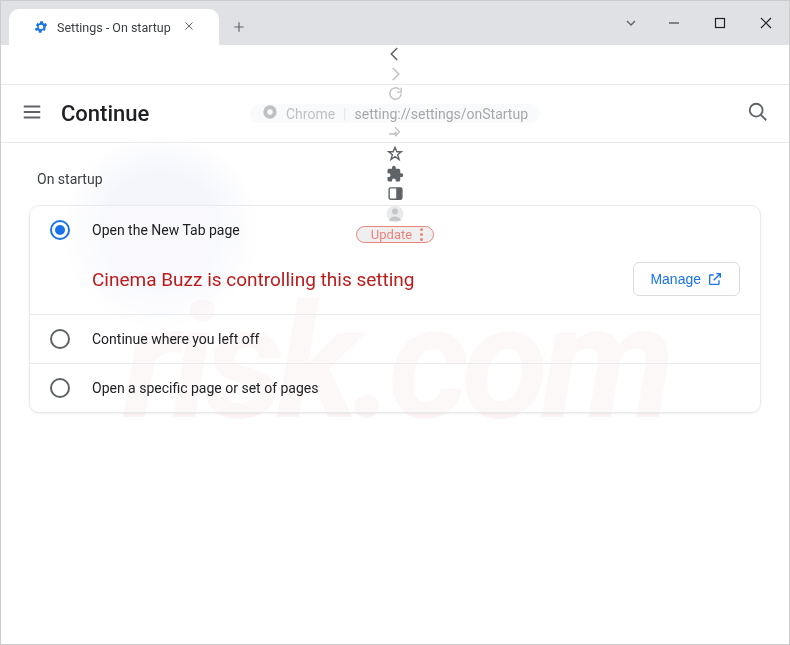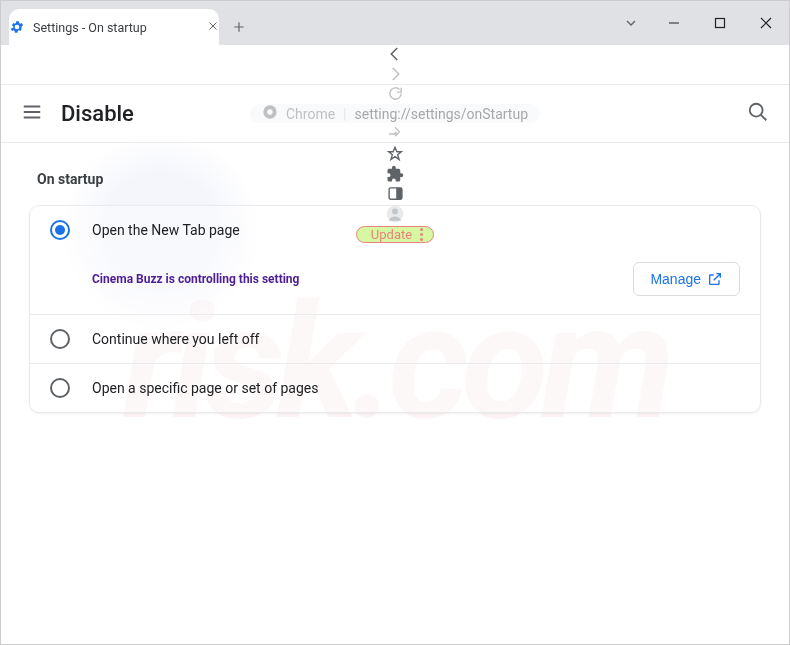--- a/index.html
+++ b/index.html
@@ -29,21 +29,21 @@
   }
   
   .titlebar {
     height: 44px; background: #dfe1e5;
     display: flex; align-items: flex-end;
     position: relative; z-index: 1;
   }
   .tab {
     background: #fff; height: 36px; margin-left: 8px;
     border-radius: 10px 10px 0 0; display: flex; align-items: center;
-    padding: 0 0; gap: 8px; min-width: 210px;
+    padding: 0 24px; gap: 8px; min-width: 210px;
     font-size: 12.5px; color: #3c4043; margin-top: 8px;
   }
   .tab-favicon { width: 16px; height: 16px; display: flex; align-items: center; justify-content: center; }
   .tab-close { color: #5f6368; font-size: 14px; margin-left: auto; cursor: pointer; }
   .newtab { width: 28px; height: 28px; display: flex; align-items: center; justify-content: center;
     color: #5f6368; font-size: 18px; margin-left: 6px; margin-bottom: 4px; cursor: pointer; border-radius: 50%; }
   .window-controls { margin-left: auto; display: flex; align-items: center; height: 44px; }
   .wc { width: 46px; height: 40px; display: flex; align-items: center; justify-content: center; color: #202124; }
   .wc svg { width: 12px; height: 12px; }
   .chevdown { width: 40px; display:flex; align-items:center; justify-content:center; color:#5f6368; }
@@ -59,50 +59,50 @@
   .omni {
     flex: 1; height: 30px; background: #f1f3f4; border-radius: 16px;
     display: flex; align-items: center; padding: 0 12px; gap: 8px;
     color: #5f6368; font-size: 14px;
   }
   .omni .chrome-label { color: #5f6368; }
   .omni .divider { color: #bdc1c6; }
   .omni .path { color: #202124; }
   .tool-icon { width: 32px; height: 32px; display:flex; align-items:center; justify-content:center; color:#5f6368; cursor:pointer; }
   .update-btn {
-    border: 1.5px solid #d93025; color: #d93025; background:#bef264;
+    border: 1.5px solid #d93025; color: #d93025; background:#e5e5e5;
     height: 30px; border-radius: 16px; padding: 0 10px 0 14px;
     display: flex; align-items: center; gap: 8px; font-size: 13px;
     cursor: pointer;
   }
   .update-btn .dots { display:flex; flex-direction:column; gap:2px; }
   .update-btn .dots span { width:3px; height:3px; background:#d93025; border-radius:50%; }
   
   .settings-header {
     height: 58px; display: flex; align-items: center; padding: 0 20px;
     border-bottom: 1px solid #e8eaed; gap: 18px;
     position: relative; z-index: 1; background: rgba(255,255,255,0.6);
   }
   .menu-icon { color: #5f6368; cursor:pointer; }
   .settings-title { font-size: 22px; font-weight: 500; color: #202124; }
   .search-icon-hdr { margin-left: auto; color: #5f6368; cursor:pointer; }
   
   .content { padding: 28px 28px; position: relative; z-index: 1; }
-  .section-title { font-size: 14px; color: #3c4043; margin: 0 0 18px 8px; font-weight: 700; }
+  .section-title { font-size: 14px; color: #3c4043; margin: 0 0 18px 8px; font-weight: 400; }
   .card {
     border: 1px solid #e8eaed; border-radius: 10px; background: rgba(255,255,255,0.4);
     box-shadow: 0 1px 2px rgba(60,64,67,0.08);
   }
   .row { display: flex; align-items: center; padding: 14px 20px; gap: 22px; font-size: 14px; color: #202124; }
   .radio { width: 20px; height: 20px; border: 2px solid #5f6368; border-radius: 50%; flex-shrink:0;
     display:flex; align-items:center; justify-content:center; }
   .radio.selected { border-color: #1a73e8; }
   .radio.selected::after { content:''; width:10px; height:10px; background:#1a73e8; border-radius:50%; }
   .subrow { padding: 8px 20px 18px 62px; display:flex; align-items:center; gap: 12px; }
-  .subrow .msg { font-size: 12px; color: #4c1d95; flex:1;font-weight:bold; }
+  .subrow .msg { font-size: 19px; color: #b91c1c; flex:1; }
   .pill-btn {
     border: 1px solid #dadce0; background:#fff; color:#1a73e8;
     height: 34px; padding: 7px 16px; border-radius: 6px; font-size: 14px;
     display:flex; align-items:center; gap:6px; cursor:pointer;
   }
   .pill-btn svg { width:16px; height:16px; }
   .sep { height:1px; background:#e8eaed; margin: 0; }
 </style>
 </head>
 <body>
@@ -217,21 +217,21 @@
       </span>
   </div>
 </div>
 
 <div class="settings-header">
   <span class="menu-icon">
     <svg viewBox="0 0 24 24" width="22" height="22">
         <path stroke="#5f6368" stroke-width="2" d="M3 6h18M3 12h18M3 18h18"></path>
       </svg>
   </span>
-  <span class="settings-title">Disable</span>
+  <span class="settings-title">Continue</span>
   <span class="search-icon-hdr">
     <svg viewBox="0 0 24 24" width="22" height="22">
         <circle cx="10" cy="10" r="7" fill="none" stroke="#5f6368" stroke-width="2"></circle>
         <path stroke="#5f6368" stroke-width="2" d="M15 15l6 6"></path>
       </svg>
   </span>
 </div>
 
 <div class="content">
   <div class="section-title">On startup</div>

